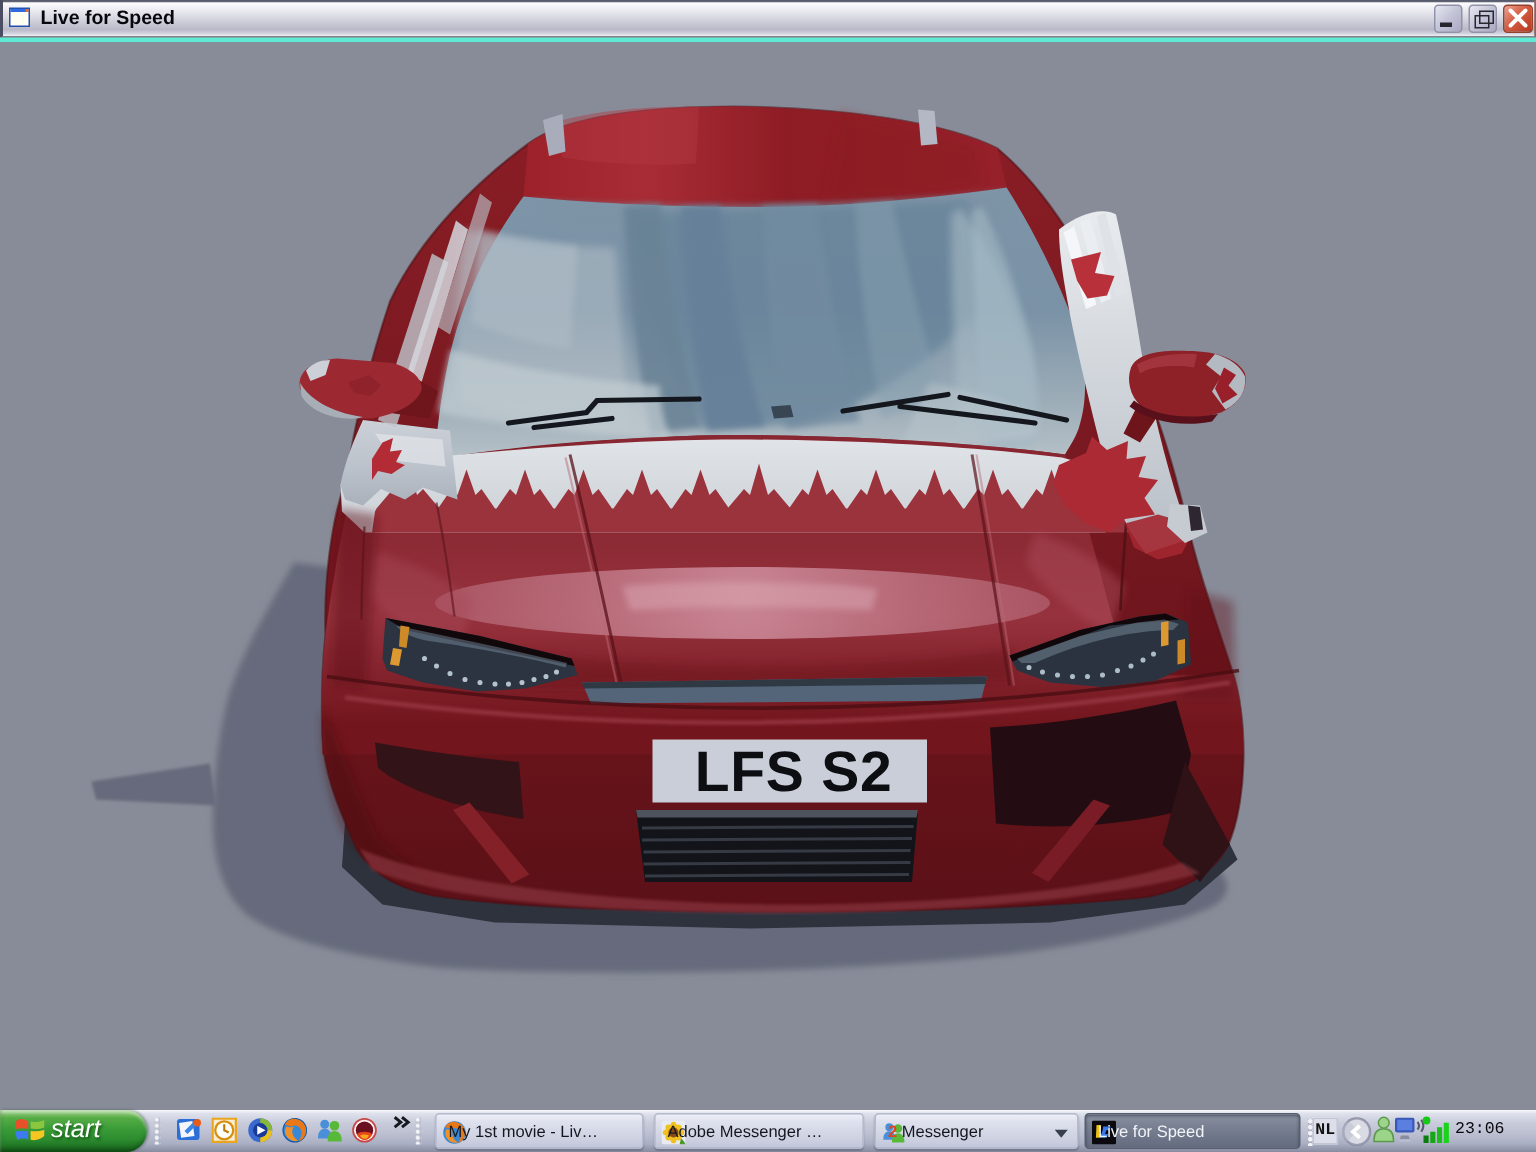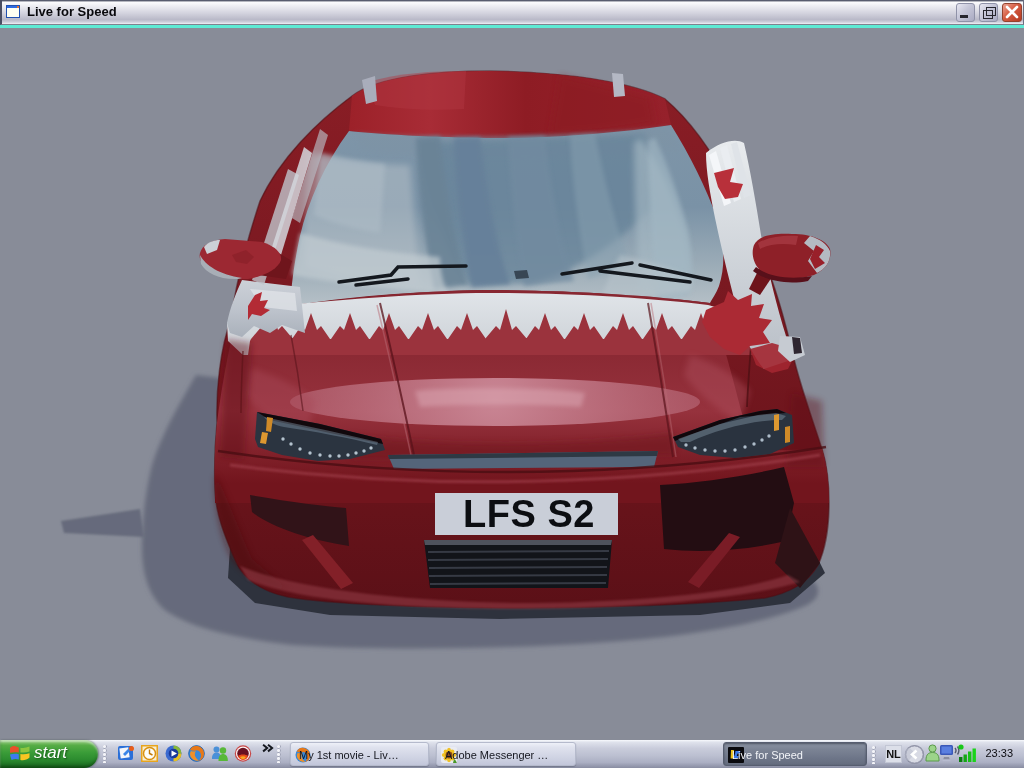--- a/index.html
+++ b/index.html
@@ -34,21 +34,21 @@
  background-image:radial-gradient(circle at 1.5px 1.5px,#f2f3f8 0%,#f2f3f8 35%,#9ea2b4 55%,transparent 70%);
  background-size:4px 4px;}
 .tbtn{position:absolute;top:2px;height:24px;border-radius:3px;box-sizing:border-box;
  background:linear-gradient(to bottom,#eef0f8 0%,#dfe2ee 20%,#ced2e2 70%,#c2c6da 100%);
  border:1px solid #b5bacc;box-shadow:0 1px 1px rgba(70,75,95,.4);
  font-size:11px;color:#15171f;}
 .tbtn .lbl{position:absolute;left:8px;top:6px;white-space:nowrap;overflow:hidden;}
 .tbtn .ticn{position:absolute;left:4px;top:4px;width:16px;height:16px;}
 #lfsbtn{background:linear-gradient(to bottom,#8a92a2 0%,#7b8394 30%,#6d7588 70%,#646c7e 100%);border-color:#575e70;color:#f2f4f8;box-shadow:inset 0 1px 2px rgba(20,25,40,.5);}
 
-#tray{position:absolute;right:0;top:0;width:152px;height:28px;}
+#tray{position:absolute;right:10px;top:0;width:152px;height:28px;font-family:Liberation Mono, monospace;}
 #nl{position:absolute;left:13px;top:5px;width:17px;height:18px;background:#dcdfe9;box-shadow:inset 0 0 0 1px #c2c6d4;font-size:11px;font-weight:bold;color:#111;text-align:center;line-height:18px;}
 #clock{position:absolute;right:11px;top:7px;font-size:11px;color:#0a0a0f;}
 </style>
 </head>
 <body>
 <div id="screen">
   <div id="titlebar">
     <div id="ticon">
         <div class="tl"></div>
         <div class="dot"></div>
@@ -327,20 +327,32 @@
             <ellipse cx="4.8" cy="4.8" rx="2.2" ry="2.2"></ellipse>
             <ellipse cx="11.2" cy="4.8" rx="2.2" ry="2.2"></ellipse>
             <ellipse cx="4.8" cy="11.2" rx="2.2" ry="2.2"></ellipse>
             <ellipse cx="11.2" cy="11.2" rx="2.2" ry="2.2"></ellipse>
           </g>
 <circle cx="8" cy="8" r="3.4" fill="#8a4a18"></circle>
 <path d="M13 12 C14.5 13 15.5 14.5 15.8 16 L12 16 Z" fill="#4a9828"></path>
 </svg>
         <div class="lbl">Adobe Messenger …</div>
       </div>
+    <div class="tbtn" id="tb3" style="left:583px;width:136px">
+        <svg class="ticn" width="16" height="16" viewBox="0 0 18 17">
+<circle cx="5.5" cy="4.5" r="3" fill="#4a90d8"></circle>
+<path d="M1 13 C1 9.5 3 7.5 5.5 7.5 C8 7.5 10 9.5 10 13 L10 14 L1 14 Z" fill="#4a90d8"></path>
+<circle cx="12" cy="5.5" r="3.2" fill="#58b838"></circle>
+<path d="M7.5 15 C7.5 11 9.5 9 12 9 C14.5 9 16.8 11 16.8 15 L16.8 16 L7.5 16 Z" fill="#58b838"></path>
+</svg>
+        <div class="lbl"><span style="color:#e2421f;font-weight:bold">2</span> Messenger</div>
+        <svg style="position:absolute;right:6px;top:10px" width="9" height="6" viewBox="0 0 9 6">
+          <path d="M0 0 L9 0 L4.5 5.5 Z" fill="#3a3f4e"></path>
+        </svg>
+      </div>
     <div class="tbtn" id="lfsbtn" style="left:723px;width:144px">
         <svg class="ticn" width="16" height="16" viewBox="0 0 16 16">
 <rect x="0" y="0" width="16" height="16" rx="1" fill="#0a0a0e"></rect>
 <path d="M3 3 L6 3 L5 9 L9 9 L8.6 11.5 L2.6 11.5 Z" fill="#e8c018"></path>
 <path d="M8 4 L13 4 L12.5 6.5 L10.5 6.5 L10 9 L12 9 L11.5 11.5 L7 11.5 L8 6.5 Z" fill="#3878e8" transform="skewX(-8)"></path>
 </svg>
         <div class="lbl">Live for Speed</div>
       </div>
     <div class="qsep" style="left:872px;top:6px"></div>
     <div id="tray">
@@ -363,16 +375,16 @@
 <rect x="2.5" y="14.5" width="8" height="1.8" rx="0.9" fill="#b8bcd0"></rect>
 <path d="M15 3 Q17 5.5 15 8 M17.5 1.5 Q20.3 5.5 17.5 9.5" stroke="#555a6e" stroke-width="1.4" fill="none"></path>
 </svg>
 <svg style="position:absolute;left:86px;top:4px" width="19" height="19" viewBox="0 0 19 19">
 <circle cx="3" cy="3" r="2.6" fill="#18c818"></circle>
 <rect x="1" y="13" width="3.4" height="5" fill="#0c7c10"></rect>
 <rect x="5.5" y="10.5" width="3.4" height="7.5" fill="#14a814"></rect>
 <rect x="10" y="7.5" width="3.4" height="10.5" fill="#18c018"></rect>
 <rect x="14.5" y="4.5" width="3.4" height="13.5" fill="#1ad41a"></rect>
 </svg>
-<div id="clock">23:33</div>
+<div id="clock">23:06</div>
     </div>
   </div>
 </div>
 
 </body></html>

